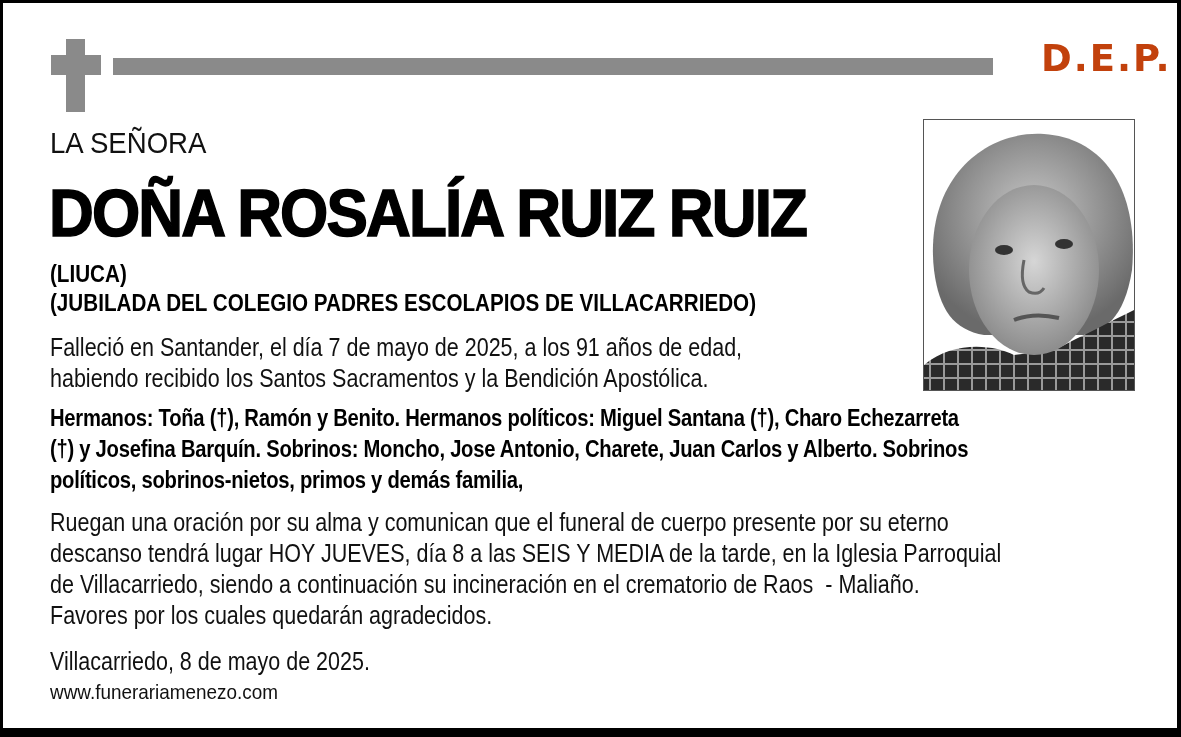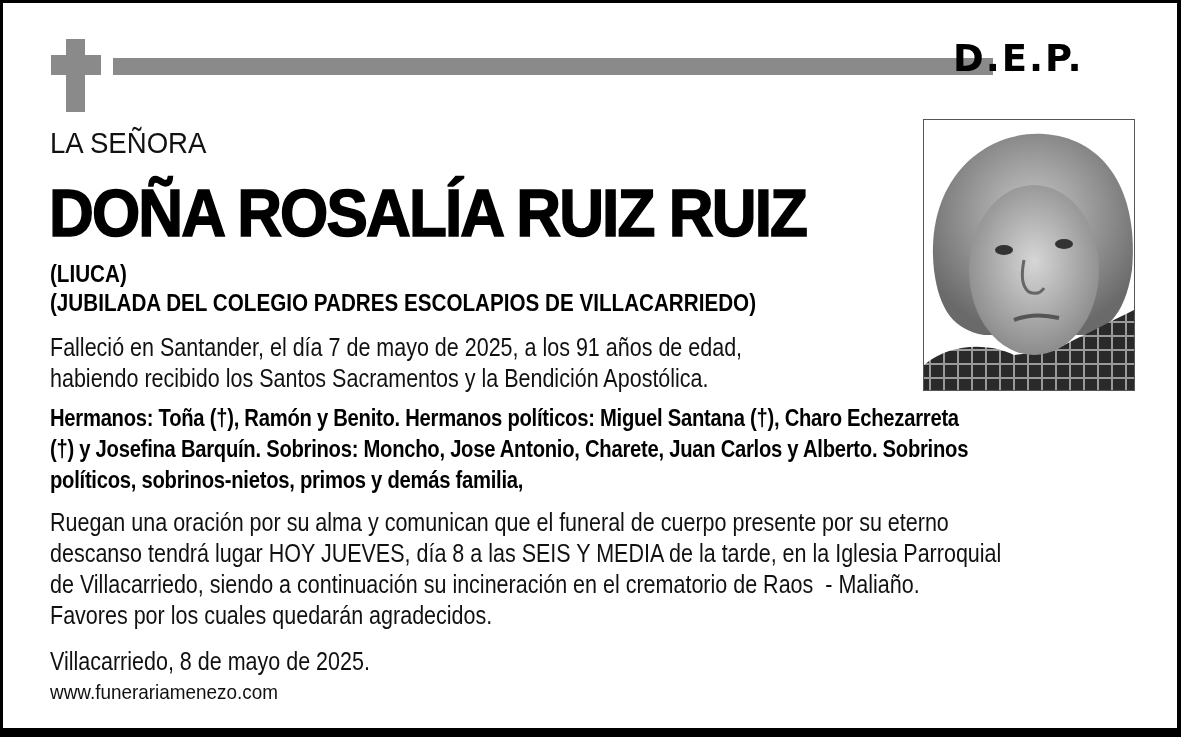--- a/index.html
+++ b/index.html
@@ -8,23 +8,23 @@
       position: absolute; left: 0; top: 0; width: 1181px; height: 737px;
       box-sizing: border-box;
       border-top: 3px solid #000; border-left: 3px solid #000;
       border-right: 4px solid #000; border-bottom: 9px solid #000;
       background: #fff;
     }
     .cross-v { position: absolute; left: 63px; top: 36px; width: 19px; height: 73px; background: #8a8a8a; }
     .cross-h { position: absolute; left: 48px; top: 52px; width: 50px; height: 20px; background: #8a8a8a; }
     .rule { position: absolute; left: 110px; top: 55px; width: 880px; height: 17px; background: #8a8a8a; }
     .dep {
-      position: absolute; left: 950px; top: 36px;
+      position: absolute; left: 1038px; top: 36px;
       font-family: "DejaVu Sans", sans-serif; font-weight: bold; font-size: 37px;
-      color: #000000; letter-spacing: 2px; line-height: 40px;
+      color: #c2410c; letter-spacing: 2px; line-height: 40px;
     }
     .txt { position: absolute; font-family: "Liberation Sans", sans-serif; color: #111; white-space: nowrap; }
     .label { left: 47px; top: 121px; font-size: 30px; line-height: 38px; transform: scaleX(0.92); transform-origin: left; }
     .name {
       left: 46px; top: 170px; font-size: 66px; font-weight: bold; line-height: 80px;
       letter-spacing: -2px; color: #000; transform: scaleX(0.94); transform-origin: left;
       -webkit-text-stroke: 1.5px #000;
     }
     .sub { font-weight: bold; font-size: 24px; line-height: 29px; transform: scaleX(0.86); transform-origin: left; color: #000; }
     .sub1 { left: 47px; top: 256px; }

